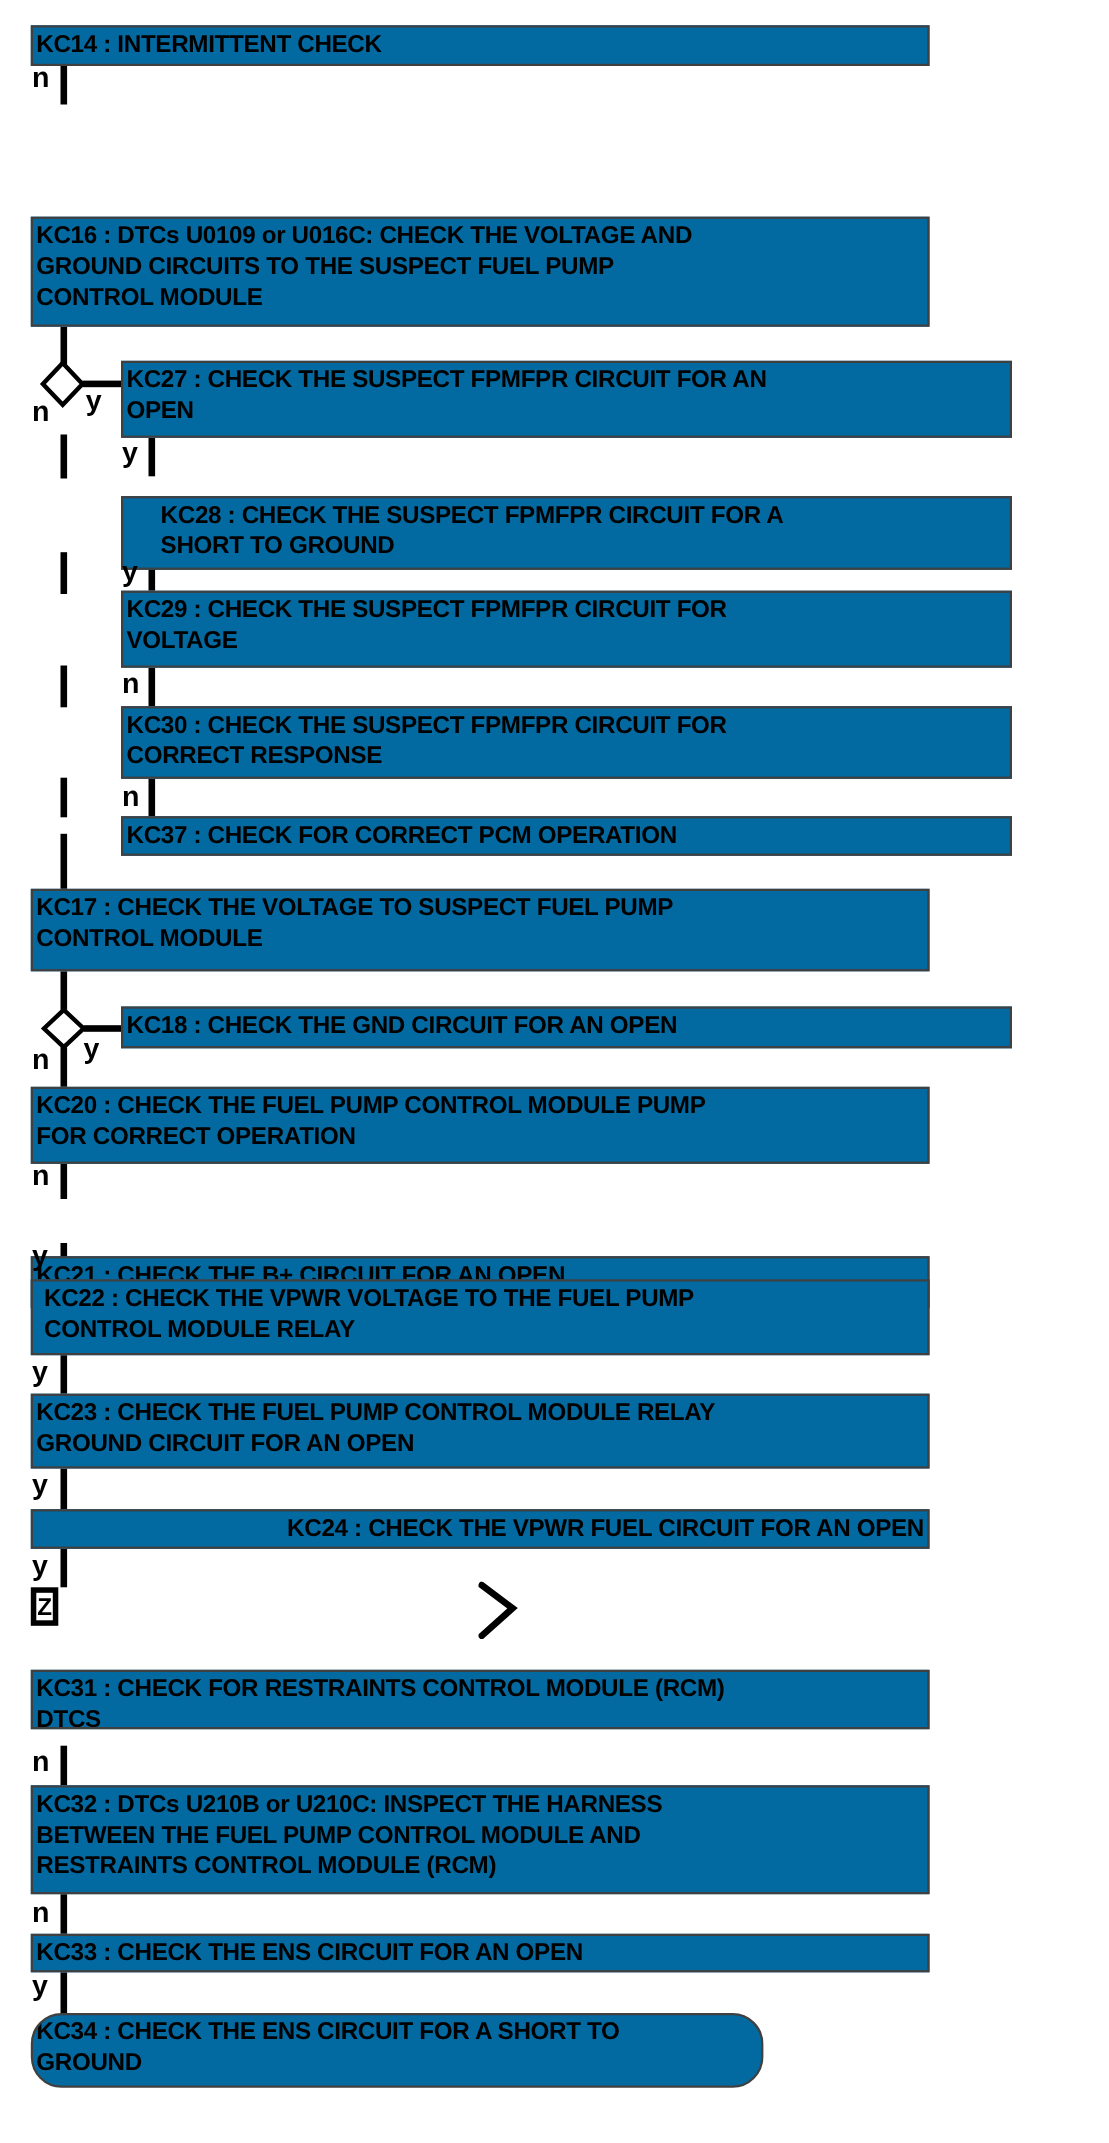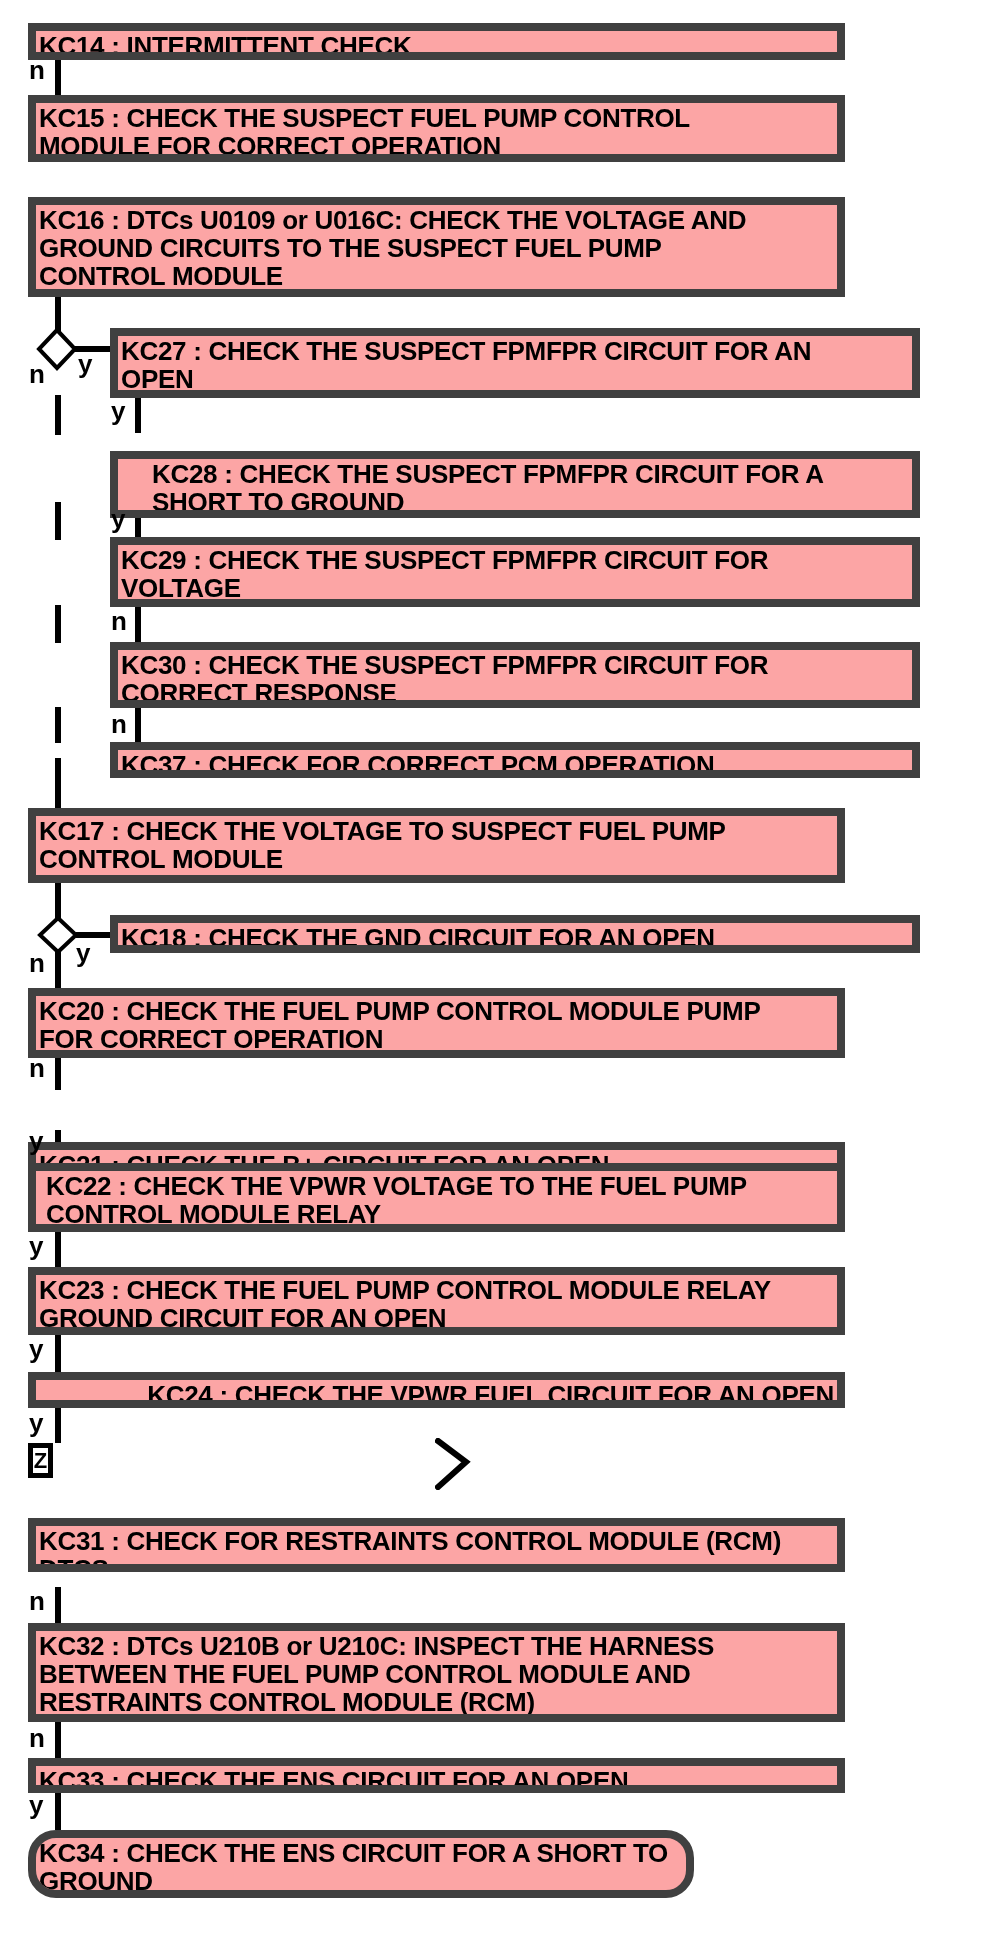--- a/index.html
+++ b/index.html
@@ -1,22 +1,22 @@
 <!DOCTYPE html>
 <html><head>
 <meta charset="utf-8">
 <style>
   html,body{margin:0;padding:0;background:#ffffff;}
   #canvas{
     position:relative;width:1008px;height:1948px;background:#ffffff;
     font-family:"Liberation Sans", sans-serif;color:#000;overflow:hidden;
   }
   .node{
-    position:absolute;box-sizing:border-box;border:8px solid #404040;background:#fca5a5;
-    font-size:26px;font-weight:bold;line-height:28px;letter-spacing:-0.3px;
+    position:absolute;box-sizing:border-box;border:2px solid #404040;background:#0369a1;
+    font-size:22px;font-weight:bold;line-height:28px;letter-spacing:-0.3px;
     padding:1px 3px;white-space:pre;overflow:hidden;color:#000;
   }
   .edge{position:absolute;background:#000;}
   .edge.dash{background:#000;}
   .blabel{
     position:absolute;font-size:26px;font-weight:bold;line-height:1;
     color:#000;white-space:pre;
   }
   .diamond{position:absolute;}
   #z-connector{
@@ -58,22 +58,20 @@
     <div class="edge" style="left: 55px; top: 1587px; width: 6px; height: 36px;"></div>
     <div class="edge" style="left: 55px; top: 1722px; width: 6px; height: 36px;"></div>
     <div class="edge" style="left: 55px; top: 1793px; width: 6px; height: 37px;"></div>
     <svg width="44" height="46" class="diamond" style="left: 35px; top: 326px;">
       <polygon points="22,4 40,23 22,42 4,23" fill="#fff" stroke="#000" stroke-width="4"></polygon>
     </svg>
     <svg width="44" height="42" class="diamond" style="left: 36px; top: 914px;">
       <polygon points="22,4 40,21 22,38 4,21" fill="#fff" stroke="#000" stroke-width="4"></polygon>
     </svg>
     <div class="node" style="left: 28px; top: 23px; width: 817px; height: 37px;">KC14 : INTERMITTENT CHECK</div>
-    <div class="node" style="left: 28px; top: 95px; width: 817px; height: 67px;">KC15 : CHECK THE SUSPECT FUEL PUMP CONTROL
-MODULE FOR CORRECT OPERATION</div>
     <div class="node" style="left: 28px; top: 197px; width: 817px; height: 100px;">KC16 : DTCs U0109 or U016C: CHECK THE VOLTAGE AND
 GROUND CIRCUITS TO THE SUSPECT FUEL PUMP
 CONTROL MODULE</div>
     <div class="node" style="left: 110px; top: 328px; width: 810px; height: 70px;">KC27 : CHECK THE SUSPECT FPMFPR CIRCUIT FOR AN
 OPEN</div>
     <div class="node" style="left: 110px; top: 451px; width: 810px; height: 67px; padding-left: 34px;">KC28 : CHECK THE SUSPECT FPMFPR CIRCUIT FOR A
 SHORT TO GROUND</div>
     <div class="node" style="left: 110px; top: 537px; width: 810px; height: 70px;">KC29 : CHECK THE SUSPECT FPMFPR CIRCUIT FOR
 VOLTAGE</div>
     <div class="node" style="left: 110px; top: 642px; width: 810px; height: 66px;">KC30 : CHECK THE SUSPECT FPMFPR CIRCUIT FOR

